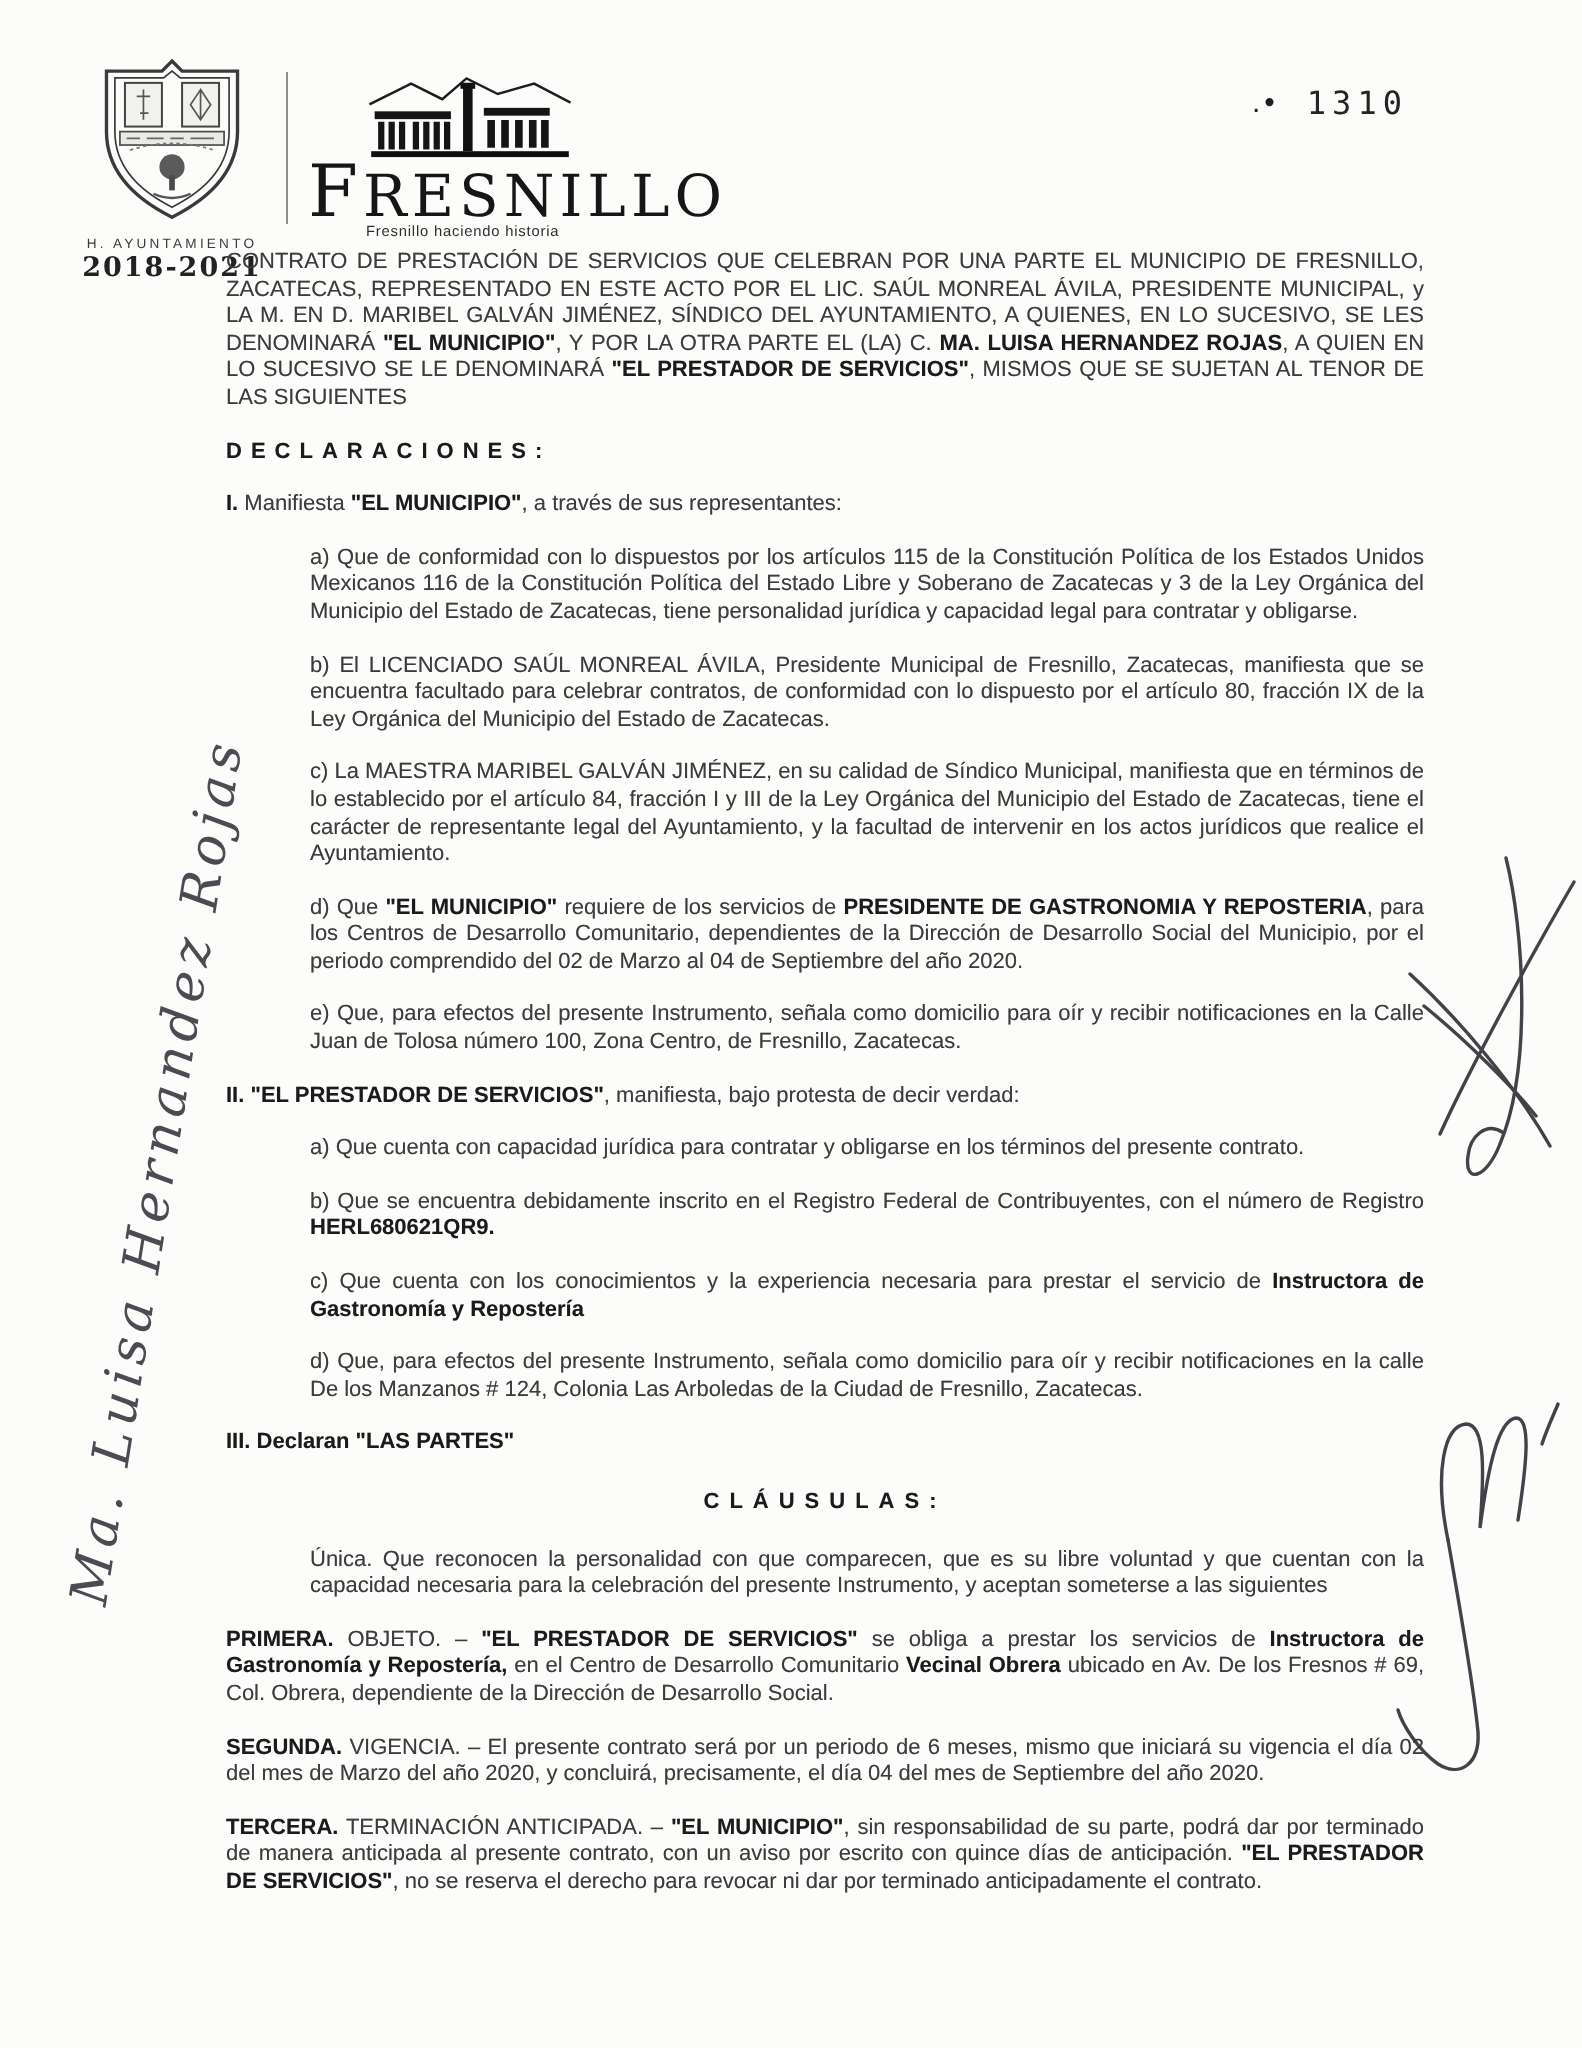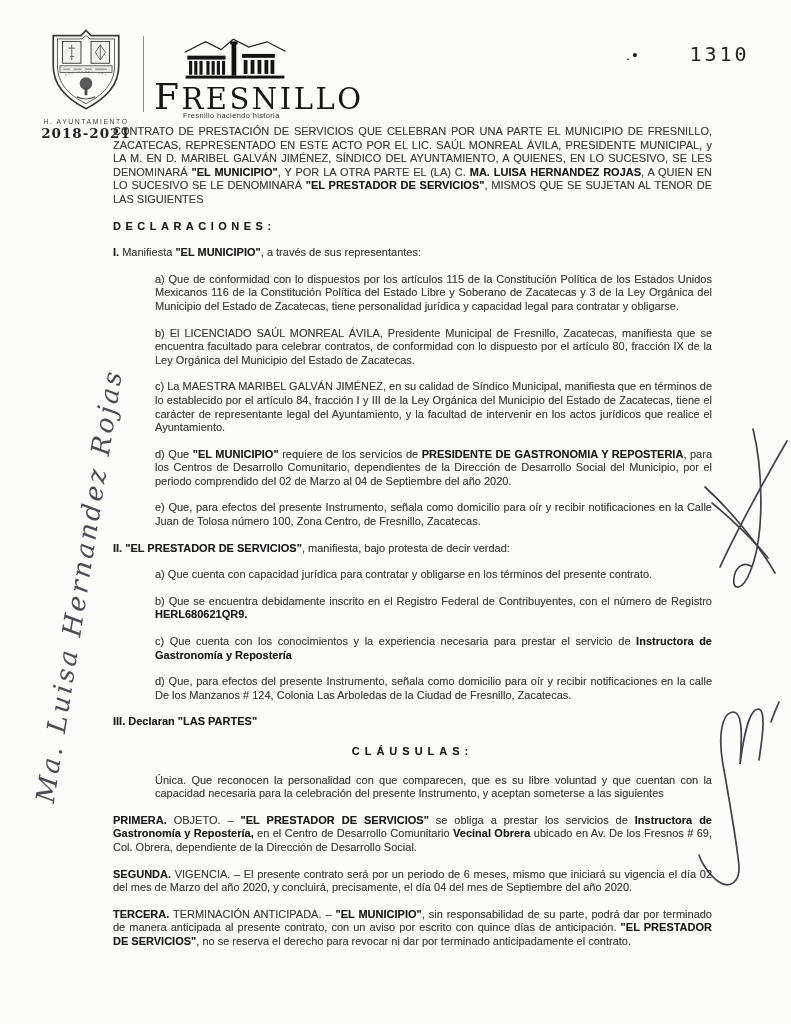--- a/index.html
+++ b/index.html
@@ -17,21 +17,21 @@
   .shield-years{font-family:"DejaVu Serif", serif;font-size:13.5px;font-weight:700;letter-spacing:1px;color:#222;}
   .header-divider{position:absolute;left:143px;top:36px;height:76px;width:0;border-left:1.2px solid #8e8e8e;}
   .brand-wrap{position:absolute;left:152px;top:36px;width:220px;}
   .brand-skyline{position:absolute;left:31px;top:2px;}
   .brand-name{display:block;position:absolute;left:2px;top:40px;
     font-family:"DejaVu Serif", serif;font-size:29px;letter-spacing:2.5px;color:#161616;white-space:nowrap;}
   .brand-name::first-letter{font-size:36px;}
   .brand-tagline{position:absolute;left:31px;top:75px;font-size:7.4px;letter-spacing:.4px;color:#2d2d2d;white-space:nowrap;}
   .folio-wrap{position:absolute;left:626px;top:42px;display:flex;align-items:center;gap:14px;}
   .folio-mark{font-size:15px;color:#1f1f1f;letter-spacing:2px;}
-  .folio-number{font-family:"DejaVu Sans Mono", monospace;font-size:20px;letter-spacing:3px;color:#242424;margin-left:36px;}
+  .folio-number{font-family:"DejaVu Sans Mono", monospace;font-size:16px;letter-spacing:3px;color:#242424;}
 
   
   .doc-body{position:absolute;left:113px;top:125px;width:599px;
     font-size:11px;line-height:13.6px;color:#3c3c3c;
     text-shadow:0 0 .3px rgba(40,40,40,.4);}
   .blk{margin:0 0 13px 0;text-align:justify;}
   .blk.heading{font-weight:700;letter-spacing:4.5px;color:#1f1f1f;}
   .blk.heading-center{text-align:center;font-weight:700;letter-spacing:5px;color:#1f1f1f;margin:16px 0 15px 0;}
   .blk.item,.blk.unica{margin-left:42px;}
   .seg-b{font-weight:700;color:#1b1b1b;}

